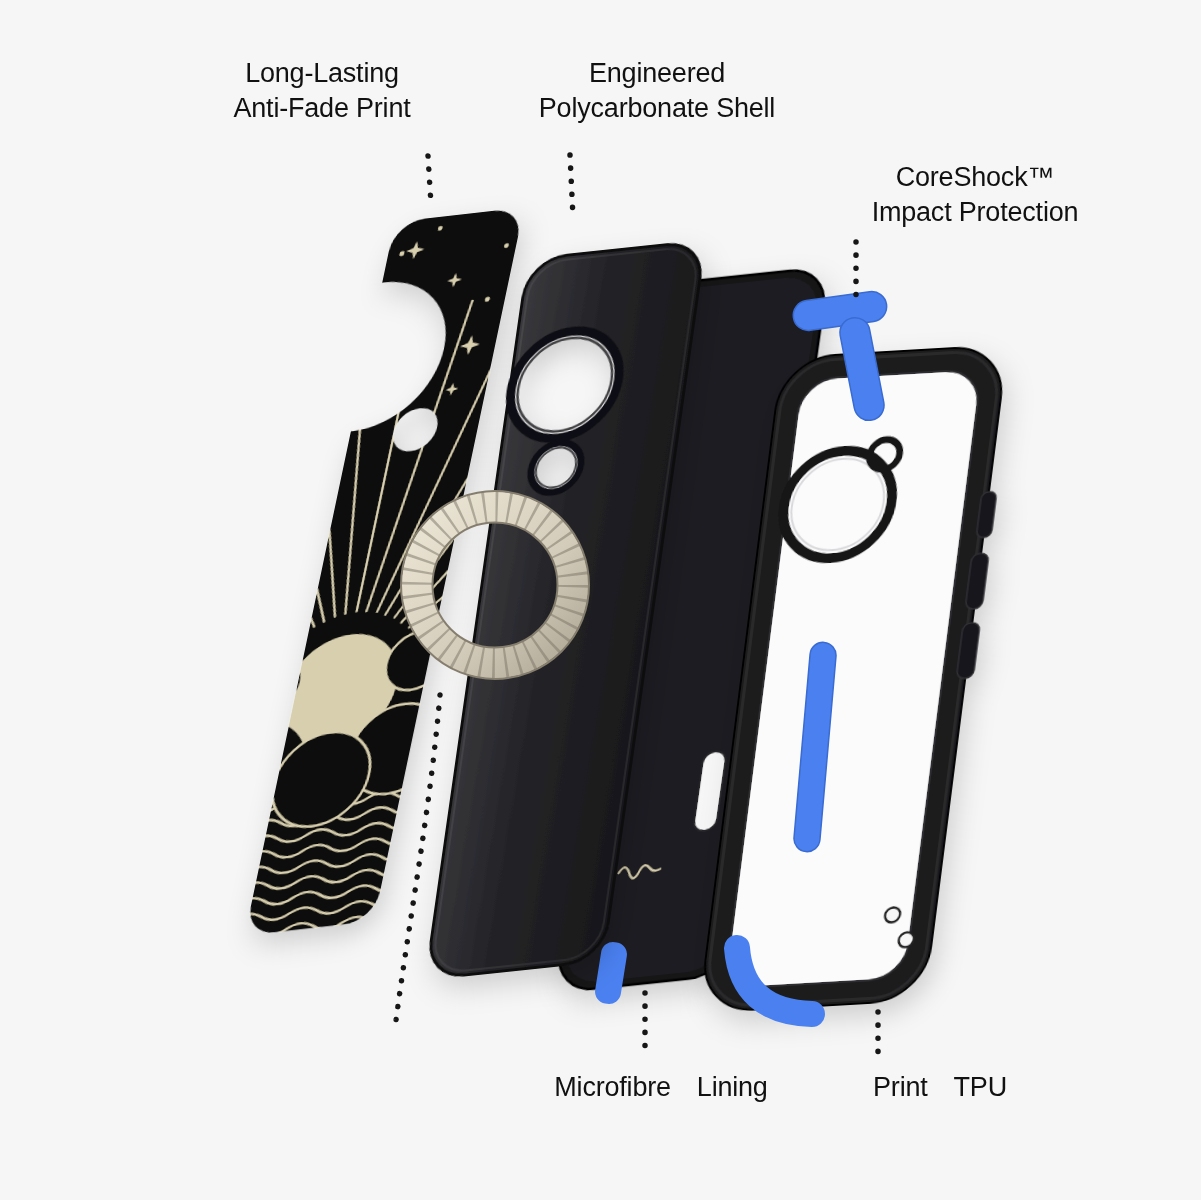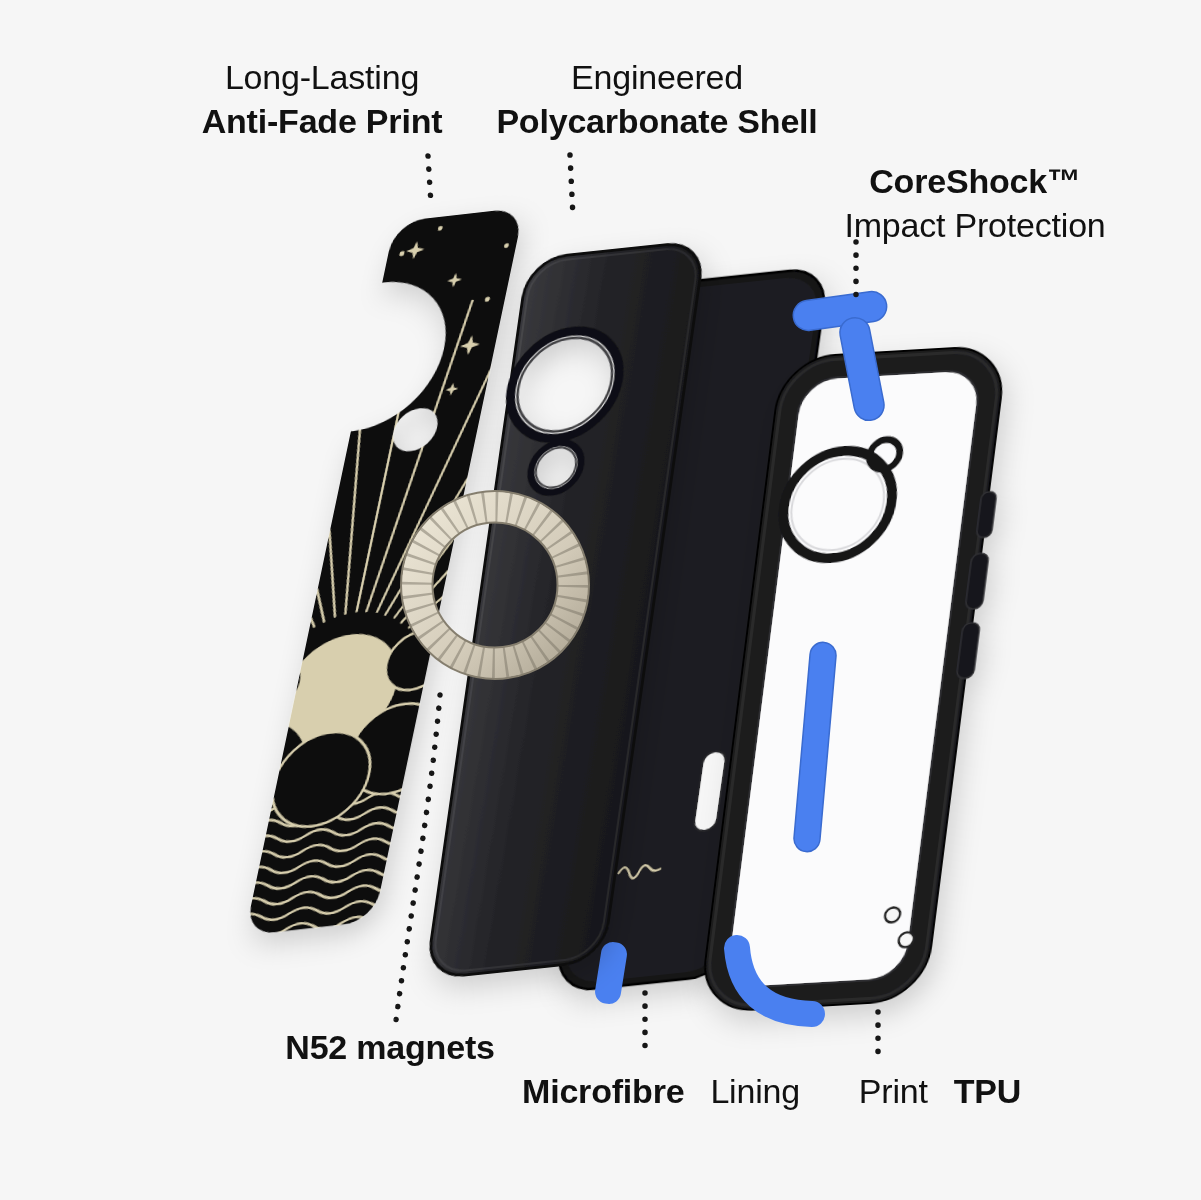--- a/index.html
+++ b/index.html
@@ -1,22 +1,22 @@
 <!DOCTYPE html>
 <html style="--accent-blue: #4a80f0; --case-black: #1c1c1f; --print-black: #0e0e0e; --artwork-cream: #d8cfae; --ring-ivory: #d9d2c0; --label-text: #111111; --page-bg: #f6f6f6;"><head>
 <meta charset="utf-8">
 <style>
   *{margin:0;padding:0;box-sizing:border-box}
   html,body{width:1201px;height:1200px}
   body{background:var(--page-bg,#f6f6f6);font-family:"Liberation Sans",sans-serif;overflow:hidden}
   .stage{position:relative;width:1201px;height:1200px}
   svg.scene{position:absolute;left:0;top:0}
-  .lbl{position:absolute;width:380px;text-align:center;font-size:34px;line-height:1.28;
+  .lbl{position:absolute;width:380px;text-align:center;font-size:27px;line-height:1.28;
        color:var(--label-text,#111);letter-spacing:-0.2px;font-weight:400}
-  .em{font-weight:700}
+  .em{font-weight:400}
   .row{display:flex;justify-content:center;gap:26px;white-space:nowrap}
   
   .blue-f{fill:var(--accent-blue,#4a80f0)}
   .blue-s{stroke:var(--accent-blue,#4a80f0);fill:none}
   .ink-f{fill:var(--print-black,#0e0e0e)}
   .crm-s{stroke:var(--artwork-cream,#d8cfae);fill:none}
   .crm-f{fill:var(--artwork-cream,#d8cfae)}
   .cloud{fill:var(--print-black,#0e0e0e);stroke:var(--artwork-cream,#d8cfae);stroke-width:2.5}
   .case-f{fill:var(--case-black,#1c1c1f)}
   .dots{stroke:#161616;stroke-width:5.5;stroke-linecap:round;stroke-dasharray:0.1 13;fill:none}
@@ -171,21 +171,20 @@
   <div>Engineered</div>
   <div class="em">Polycarbonate Shell</div>
 </div>
 
 <div class="lbl" style="left:785px;top:160px">
   <div class="em">CoreShock™</div>
   <div>Impact Protection</div>
 </div>
 
 <div class="lbl" style="left:200px;top:1026px">
-  <div class="em">N52 magnets</div>
 </div>
 
 <div class="lbl" style="left:471px;top:1070px">
   <div class="row">
     <span class="em">Microfibre</span>
     <span>Lining</span>
   </div>
 </div>
 
 <div class="lbl" style="left:750px;top:1070px">

